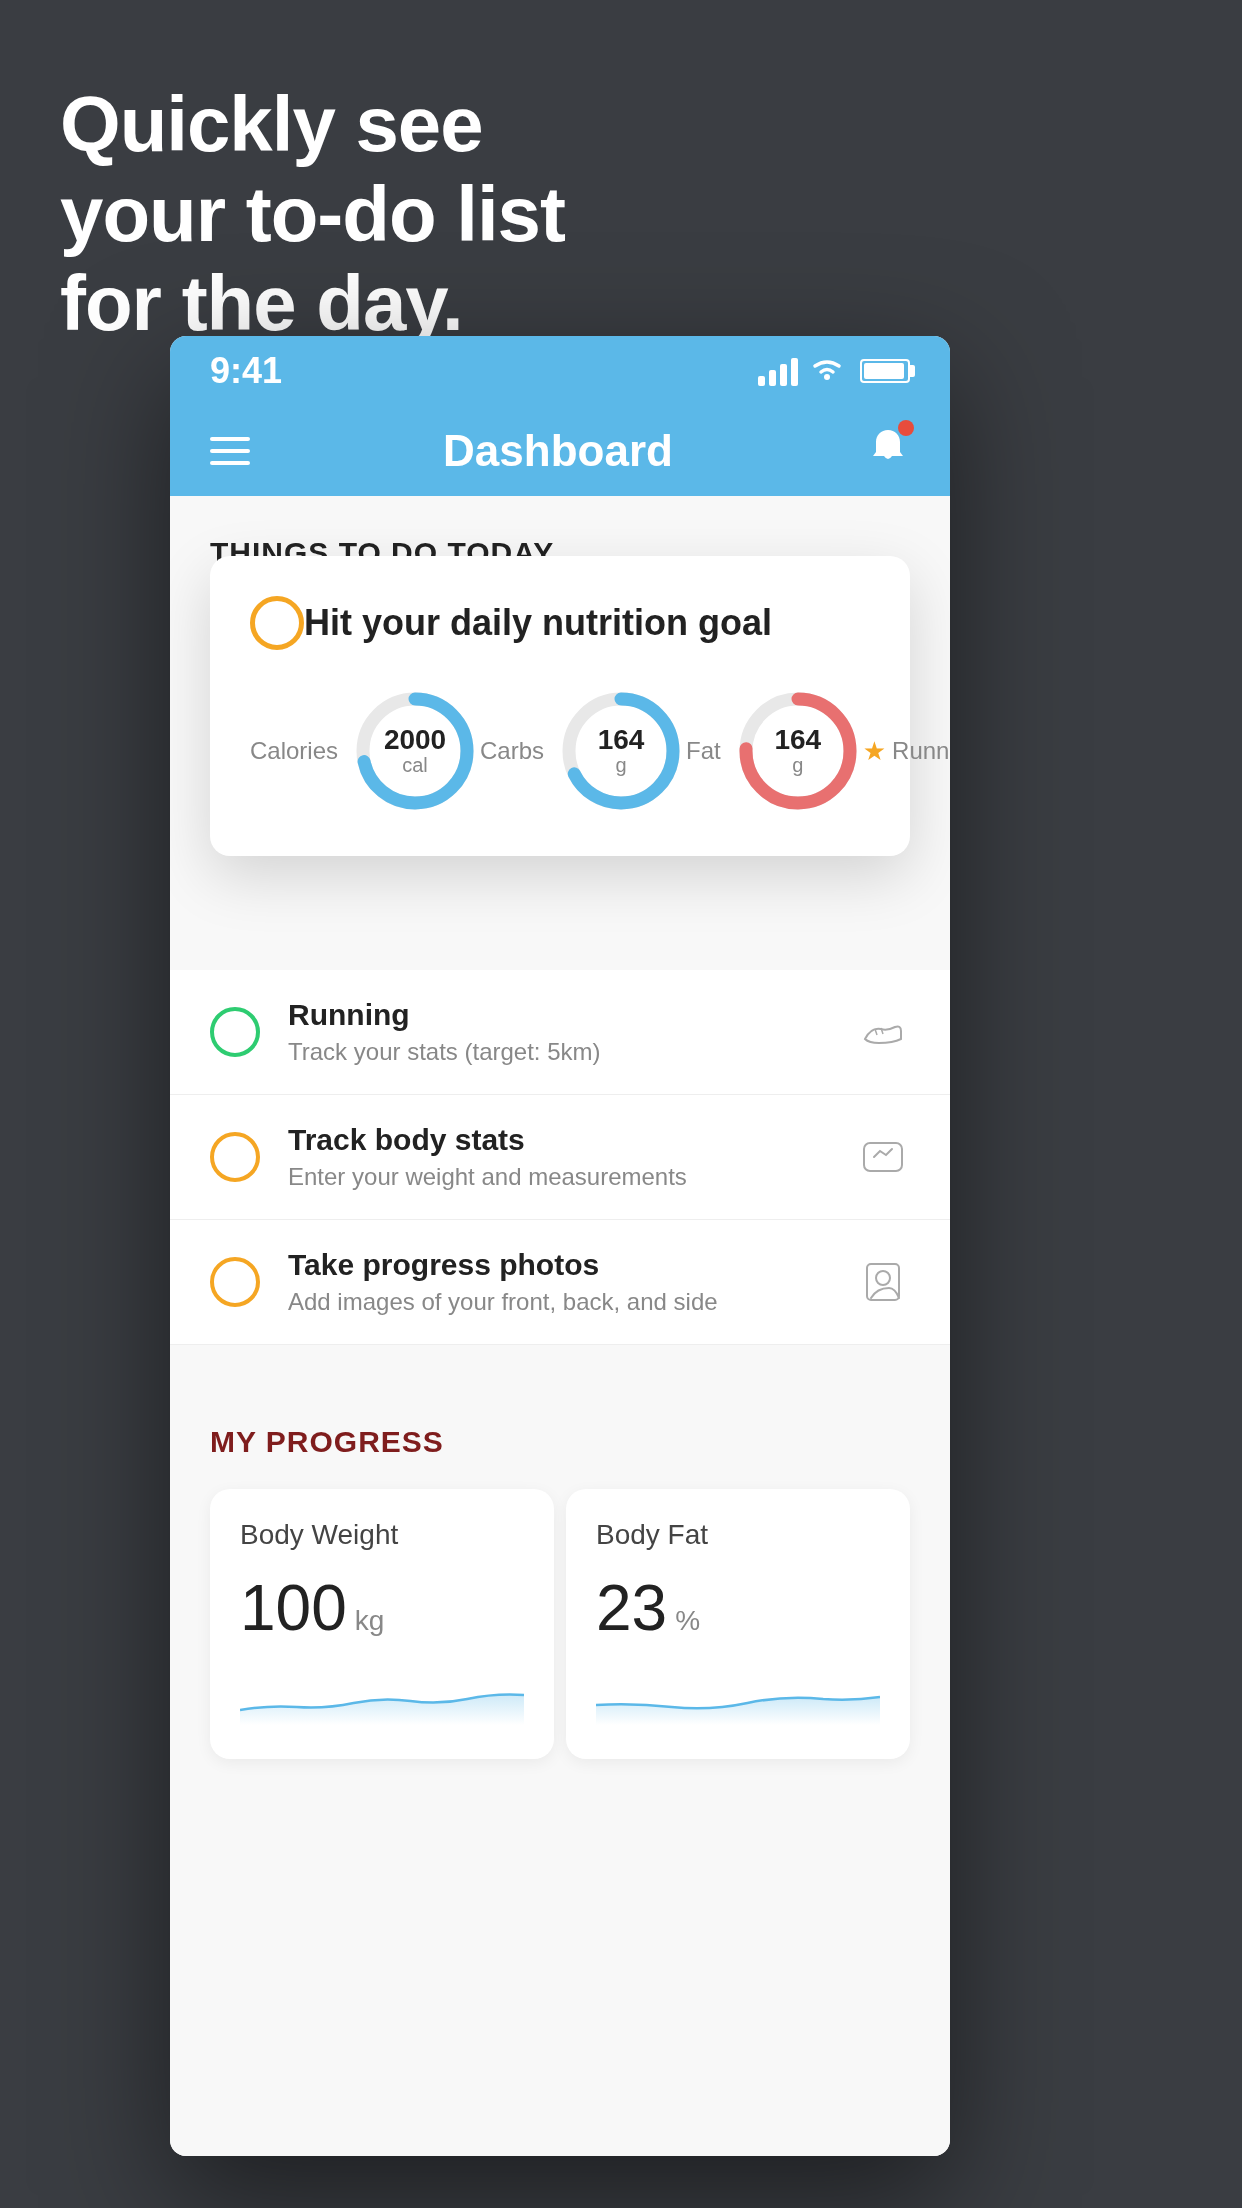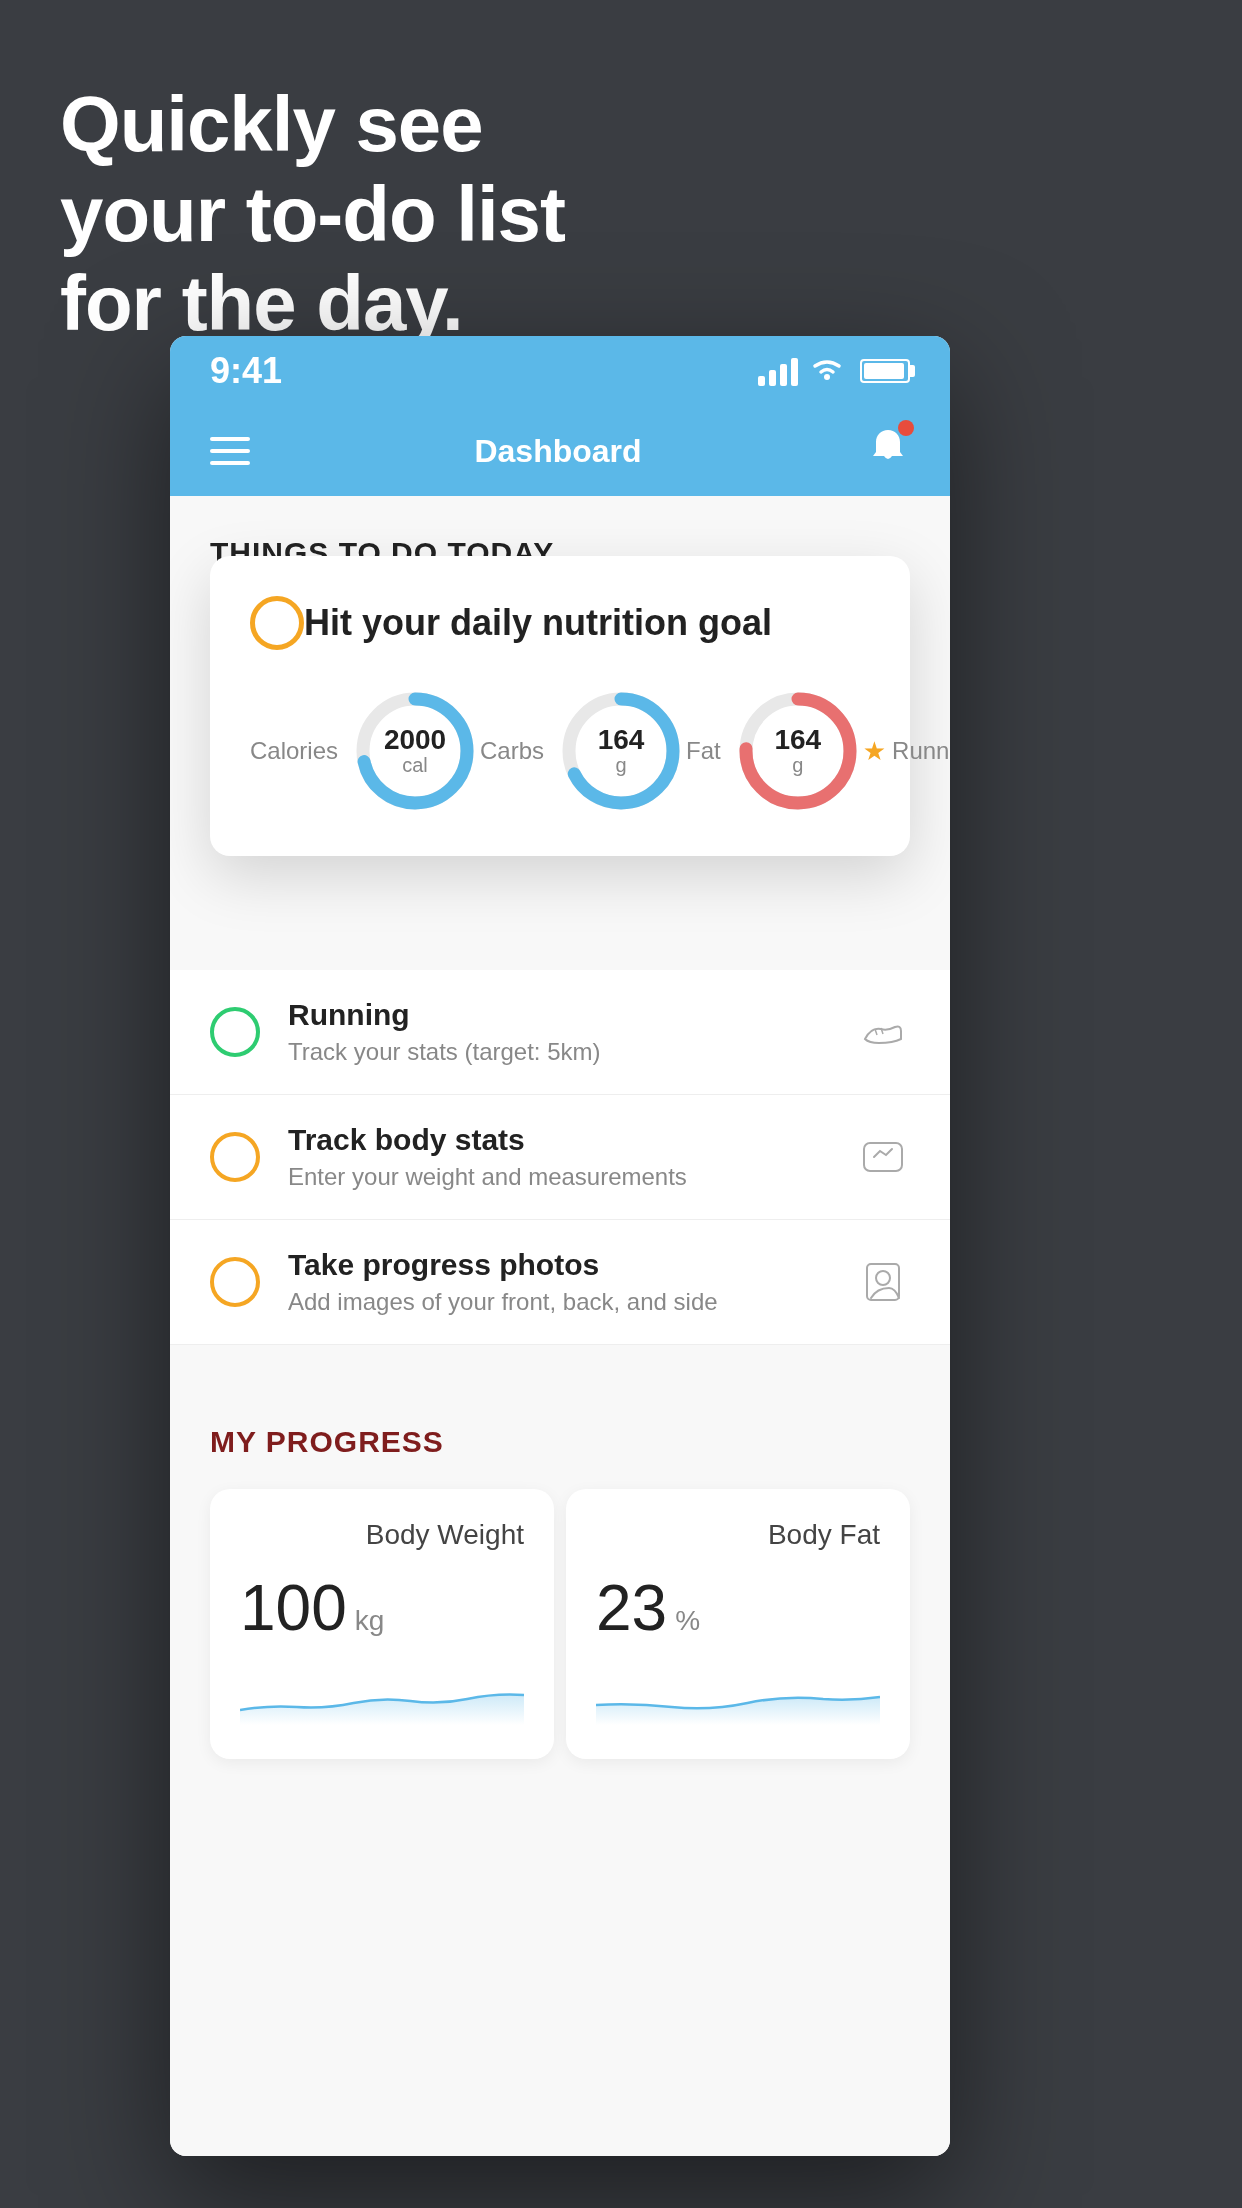--- a/index.html
+++ b/index.html
@@ -117,21 +117,21 @@
     }
     .hamburger span {
       display: block;
       width: 40px;
       height: 4px;
       background: #fff;
       border-radius: 2px;
     }
     .nav-title {
       color: #fff;
-      font-size: 32px;
+      font-size: 44px;
       font-weight: 600;
     }
     .bell-icon {
       position: relative;
       font-size: 44px;
       color: #fff;
       cursor: pointer;
     }
     .bell-dot {
       position: absolute;
@@ -297,21 +297,20 @@
       font-size: 30px;
       font-weight: 800;
       letter-spacing: 1px;
       color: #7f1d1d;
       text-transform: uppercase;
       margin-bottom: 30px;
     }
     .progress-cards {
       display: flex;
       gap: 12px;
-      text-align: right;
     }
     .progress-card {
       flex: 1;
       background: #fff;
       border-radius: 20px;
       padding: 30px;
       box-shadow: 0 4px 16px rgba(0,0,0,0.06);
     }
     .progress-card-title {
       font-size: 28px;

